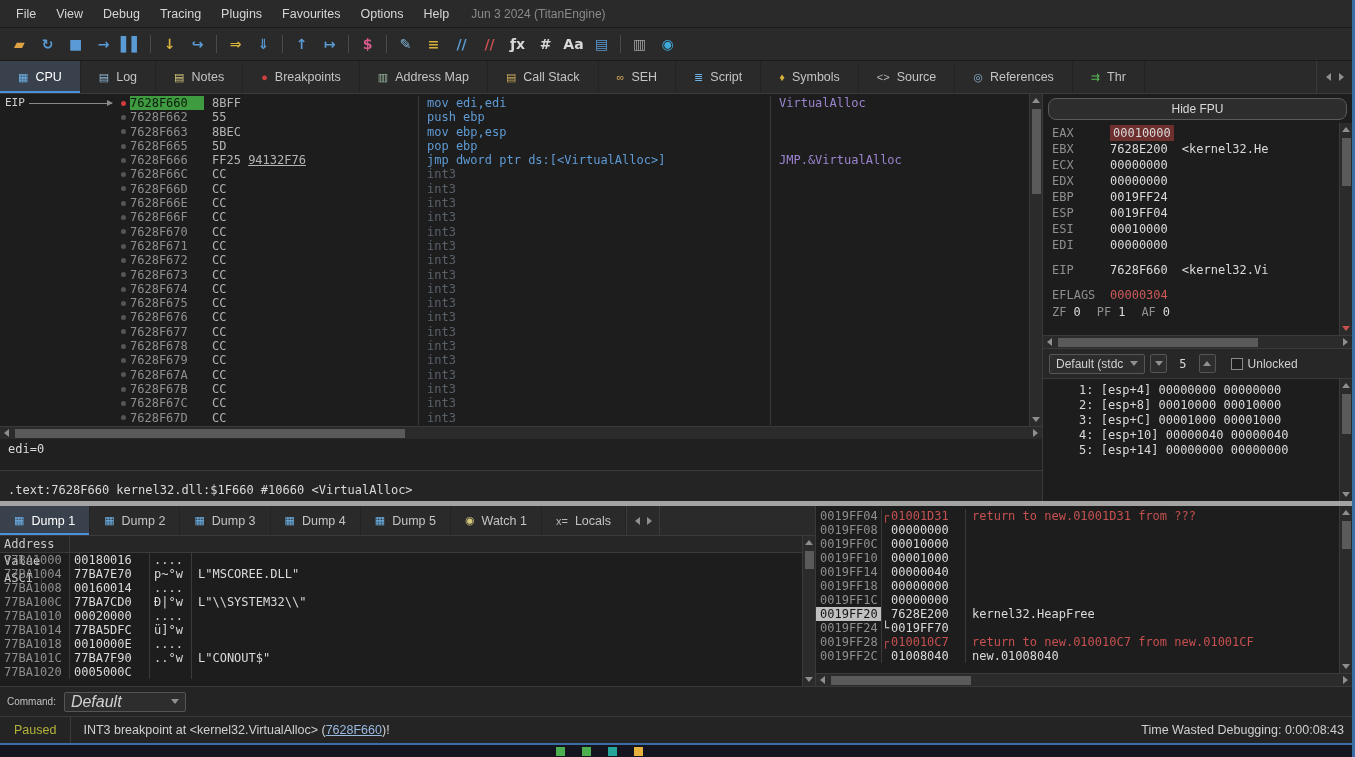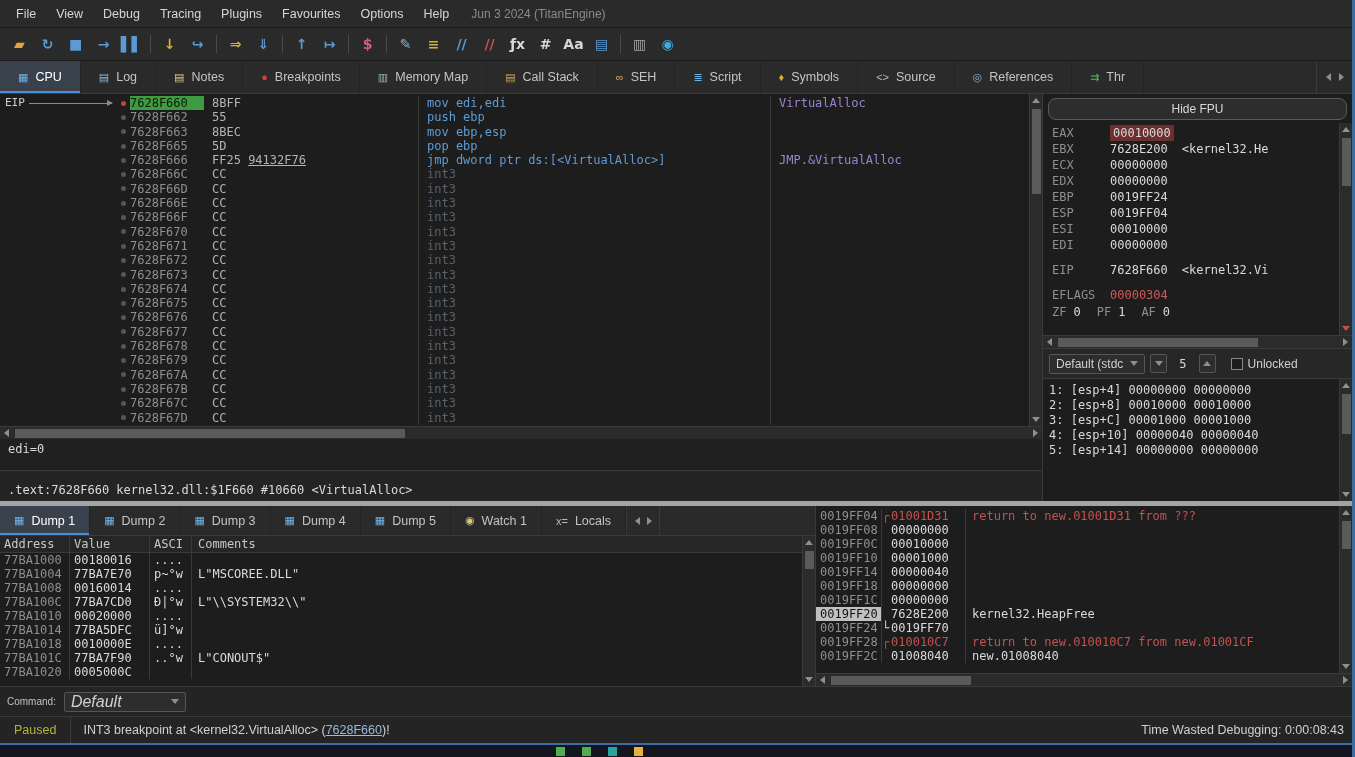--- a/index.html
+++ b/index.html
@@ -92,31 +92,31 @@
 
   .convrow{ height:30px; flex:none; display:flex; align-items:center; gap:5px; padding:0 6px; background:#272727; border-bottom:1px solid #3a3a3a; font-size:12px; }
   .combo{ height:20px; display:flex; align-items:center; background:#2d2d2d; border:1px solid #555555; border-radius:2px; padding:0 6px; gap:7px; cursor:default; white-space:nowrap; }
   .spinbtn{ width:17px; height:19px; border:1px solid #555555; background:#2d2d2d; display:flex; align-items:center; justify-content:center; border-radius:2px; }
   .depth{ padding:0 7px; font-family:"DejaVu Sans Mono", monospace; color:#dadada; }
   .checkbox{ width:12px; height:12px; border:1px solid #8a8a8a; background:#1d1d1d; margin-left:10px; flex:none; }
   .unlocked-label{ font-size:12px; color:#d0d0d0; }
 
   .args-wrap{ flex:1; min-height:0; display:flex; }
   .args{ flex:1; min-width:0; font-size:12px; color:#dadada; padding:4px 0 0 6px; overflow:hidden; }
-  .argrow{ height:15px; line-height:15px; white-space:pre; }
+  .argrow{ height:15px; line-height:15px; white-space:pre;margin-left:30px; }
 
   
   .bottom{ flex:none; height:181px; display:flex; border-bottom:1px solid #3a3a3a; }
   .dump-col{ flex:1; min-width:0; display:flex; flex-direction:column; border-right:1px solid #3a3a3a; }
   .dumptabs{ height:30px; flex:none; display:flex; align-items:stretch; background:#2a2a2a; border-bottom:1px solid #3a3a3a; }
   .dumptabs .tab{ padding:0 14px; }
   .dumptab-scroll{ width:34px; flex:none; display:flex; align-items:center; justify-content:center; gap:7px; border-left:1px solid #3a3a3a; border-right:1px solid #3a3a3a; }
   .dump-wrap{ flex:1; min-height:0; display:flex; background:#1d1d1d; }
   .dumptable{ flex:1; min-width:0; font-size:12px; overflow:hidden; }
-  .dhead{ display:flex; height:17px; line-height:17px; color:#c8c8c8; background:#262626; border-bottom:1px solid #3a3a3a; white-space:pre; }
+  .dhead{ display:flex; height:17px; line-height:17px; color:#c8c8c8; background:#262626; border-bottom:1px solid #3a3a3a; white-space:pre;flex-direction:column; }
   .dumprow{ display:flex; height:14px; line-height:14px; white-space:pre; }
   .dc-addr{ width:70px; flex:none; color:#8f8f8f; padding-left:4px; border-right:1px solid #3a3a3a; }
   .dc-val{ width:80px; flex:none; color:#dadada; padding-left:4px; border-right:1px solid #3a3a3a; }
   .dc-ascii{ width:42px; flex:none; color:#dadada; padding-left:4px; border-right:1px solid #3a3a3a; }
   .dc-cmt{ flex:1; min-width:0; color:#dadada; padding-left:6px; overflow:hidden; }
   .dhead .dc-addr, .dhead .dc-val, .dhead .dc-ascii, .dhead .dc-cmt{ color:#c8c8c8; }
 
   .stack-col{ width:536px; flex:none; display:flex; flex-direction:column; background:#1d1d1d; }
   .stack-wrap{ flex:1; min-height:0; display:flex; }
   .stackrows{ flex:1; min-width:0; font-size:12px; padding-top:3px; overflow:hidden; }
@@ -251,21 +251,21 @@
           <span>Notes</span>
         </div>
 
         <div class="tab">
           <span class="tab-icon" style="color: rgb(208, 64, 64);">●</span>
           <span>Breakpoints</span>
         </div>
 
         <div class="tab">
           <span class="tab-icon" style="color: rgb(154, 184, 160);">▥</span>
-          <span>Memory Map</span>
+          <span>Address Map</span>
         </div>
 
         <div class="tab">
           <span class="tab-icon" style="color: rgb(200, 168, 88);">▤</span>
           <span>Call Stack</span>
         </div>
 
         <div class="tab">
           <span class="tab-icon" style="color: rgb(216, 168, 88);">∞</span>
           <span>SEH</span>

